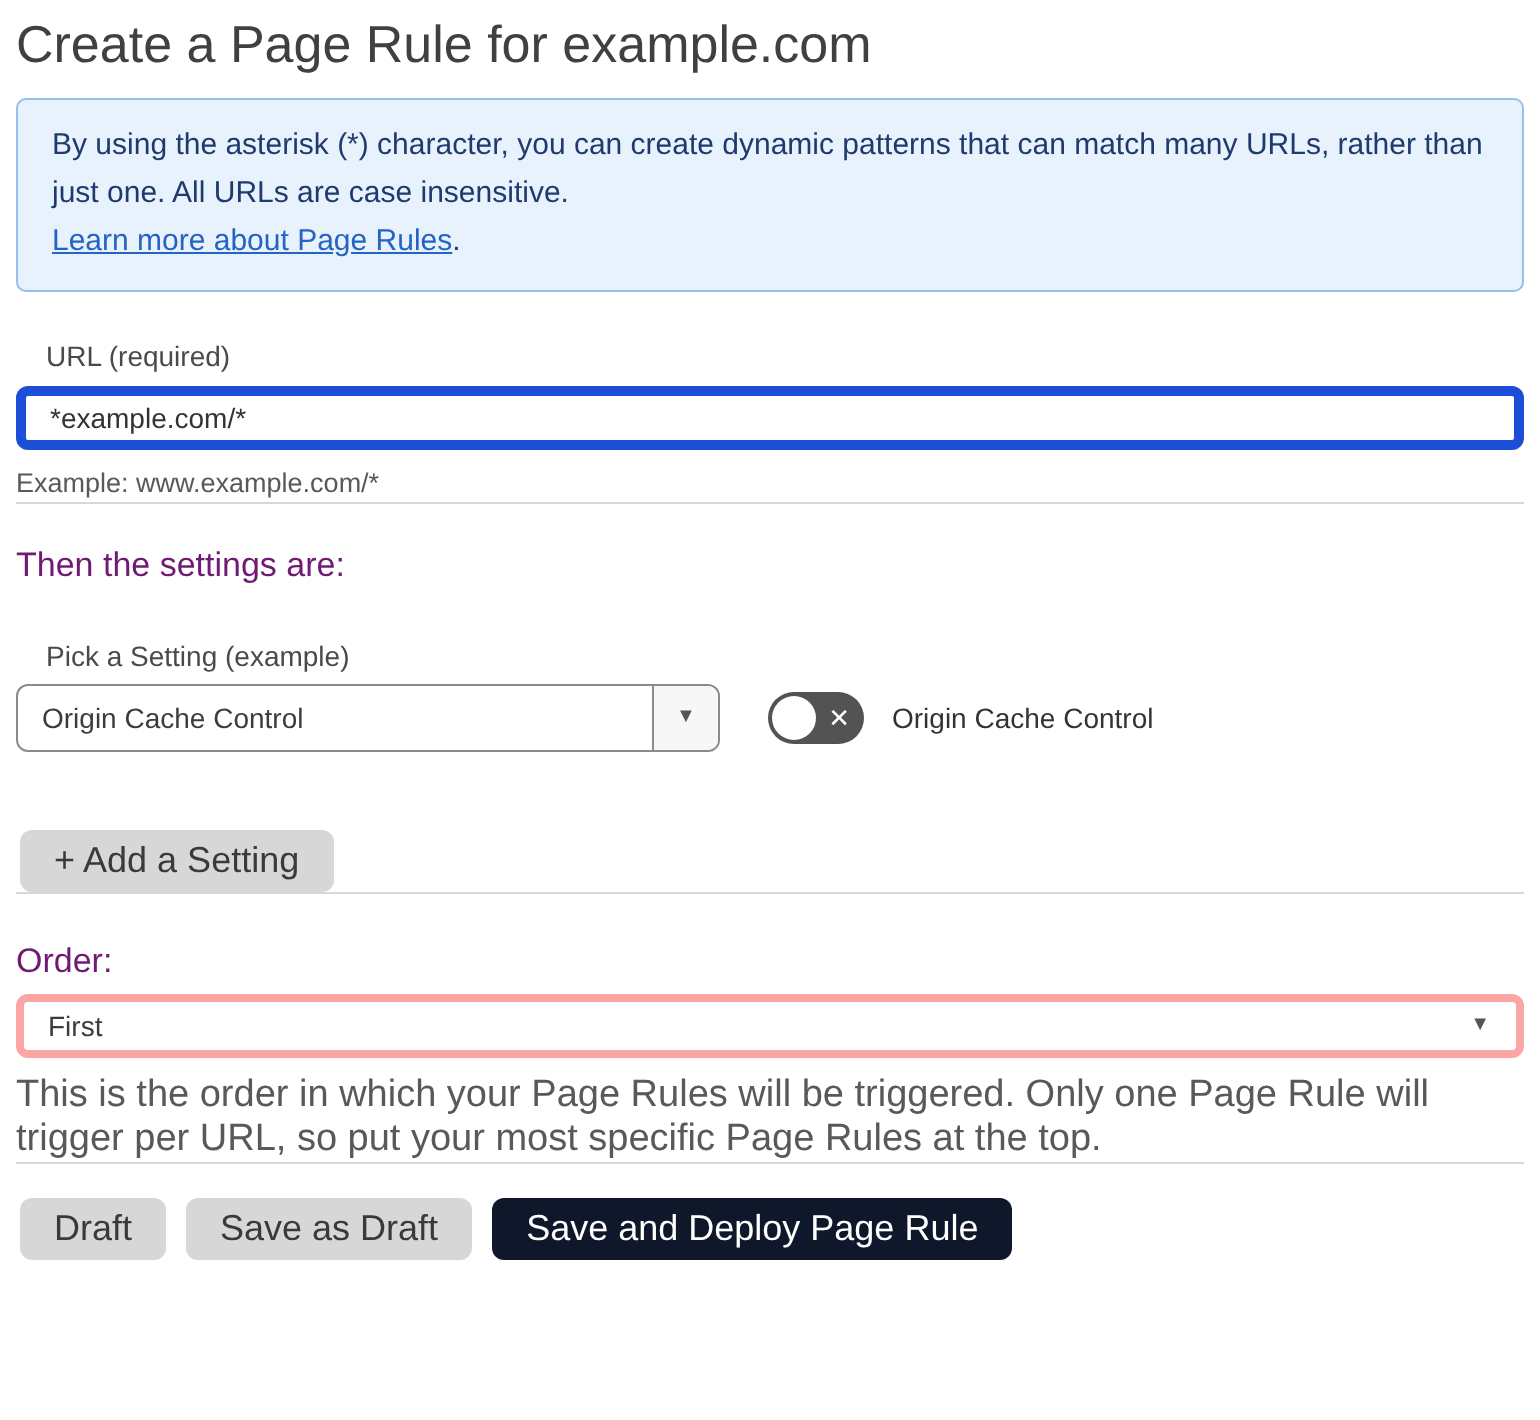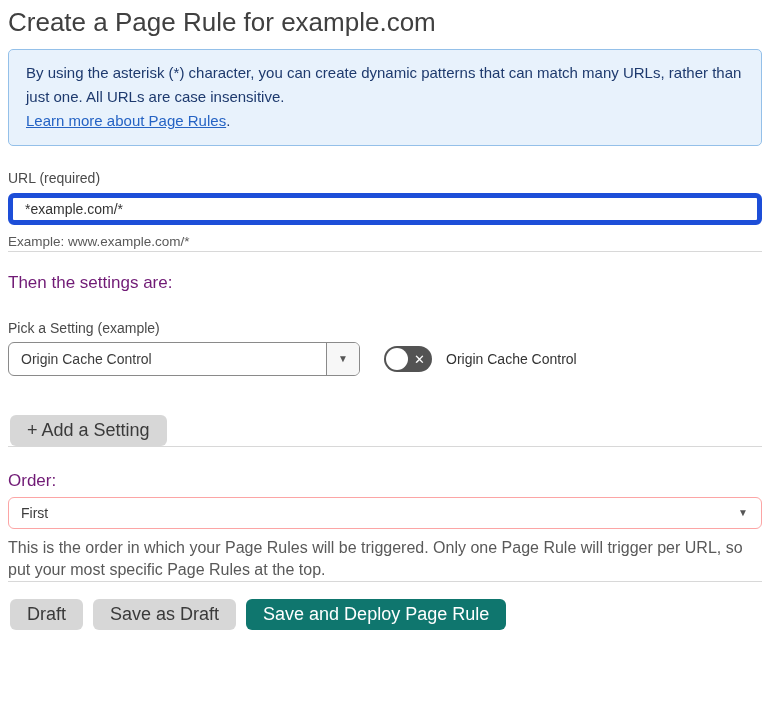--- a/index.html
+++ b/index.html
@@ -40,20 +40,21 @@
     color: #2563c4;
     text-decoration: underline;
     cursor: pointer;
   }
 
   
   .field-label {
     font-size: 14px;
     color: #4a4a4a;
     line-height: 18px;
+    margin-left: 15px;
   }
   .helper-text {
     font-size: 13.5px;
     color: #595959;
     line-height: 19px;
   }
 
   
   .url-section { margin-top: 23px; }
   .text-input {
@@ -171,50 +172,50 @@
     font-size: 18px;
     height: 31px;
     padding: 0 17px;
     cursor: pointer;
   }
   .btn-gray {
     background: #d7d7d7;
     color: #3a3a3a;
   }
   .btn-blue {
-    background: #0f766e;
+    background: #0f172a;
     color: #ffffff;
   }
   .add-setting-btn { margin-top: 39px; margin-left: 2px; }
 
   
   .order-section { margin-top: 24px; }
   .order-label { margin-top: 25px; }
   .order-select {
     margin-top: 6px;
     width: 754px;
     height: 32px;
-    border: 1px solid #fca5a5;
+    border: 4px solid #fca5a5;
     border-radius: 6px;
     background: #fff;
     display: flex;
     align-items: center;
     position: relative;
     cursor: pointer;
   }
   .order-select .select-value { padding-left: 12px; }
   .order-select .caret {
     position: absolute;
     right: 13px;
     top: 50%;
     transform: translateY(-50%);
   }
   .order-help {
     margin-top: 8px;
-    font-size: 16px;
+    font-size: 19px;
     color: #595959;
     line-height: 22px;
     width: 740px;
   }
 
   
   .footer-actions {
     margin-top: 17px;
     display: flex;
     align-items: center;

